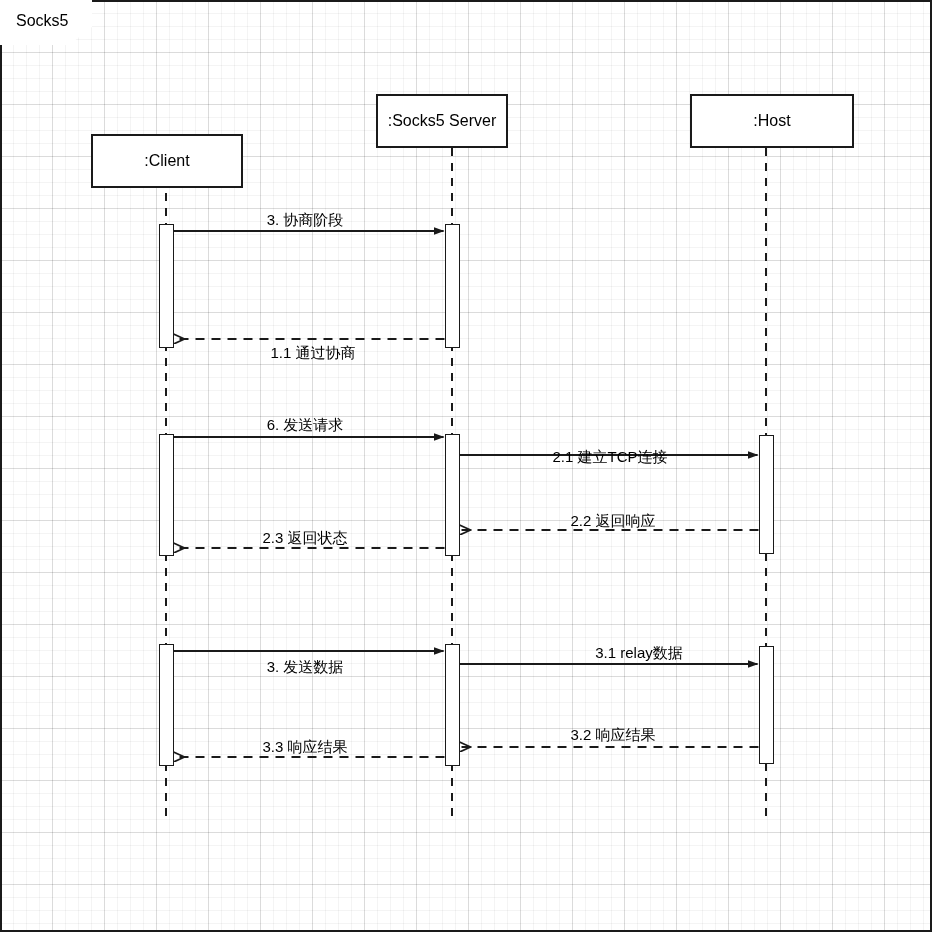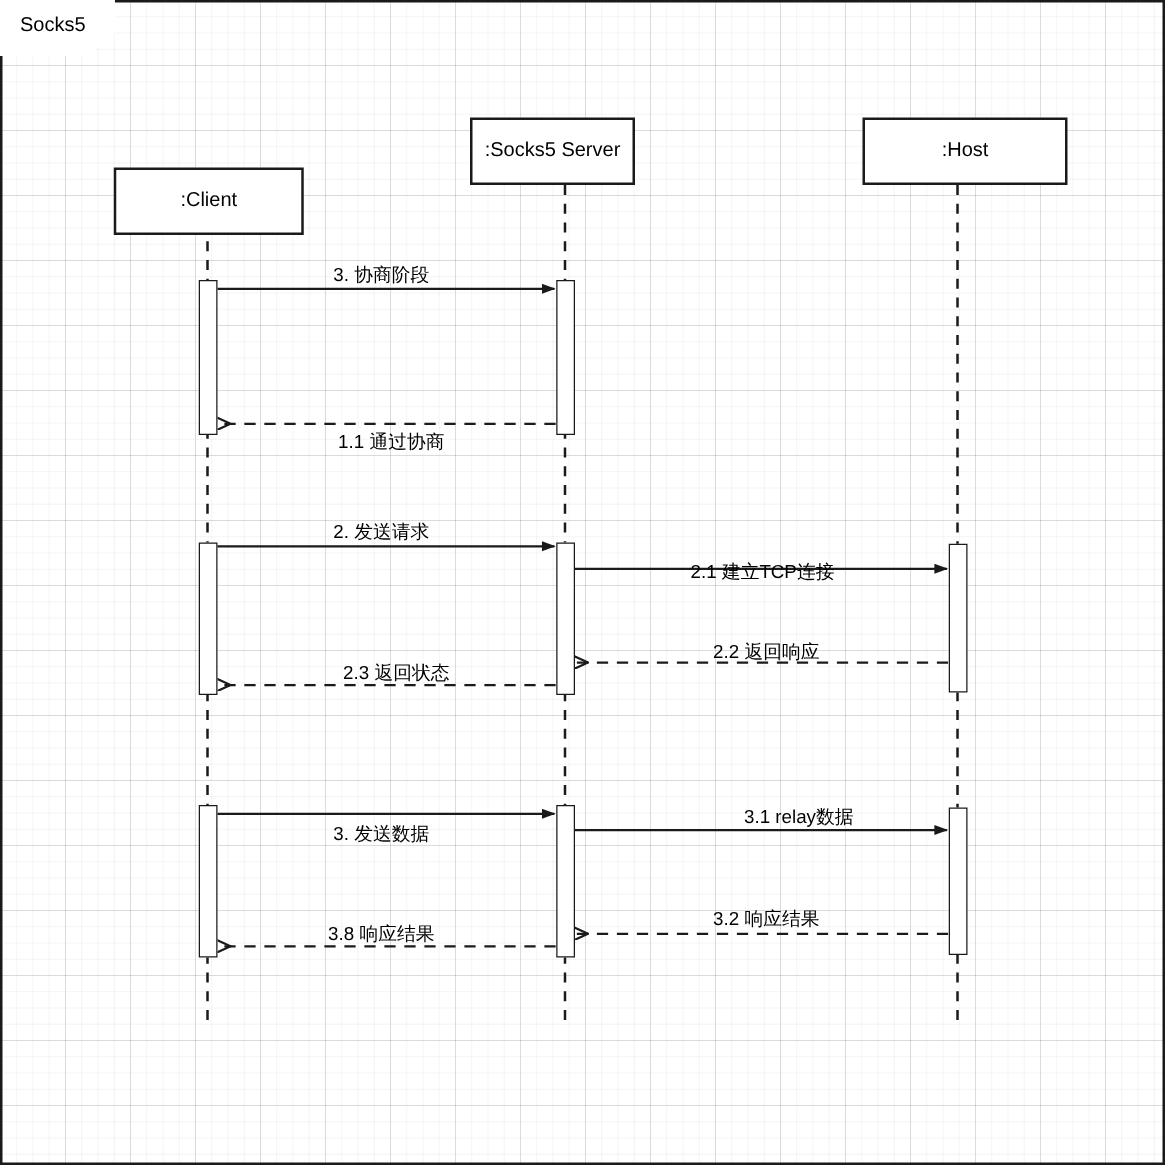--- a/index.html
+++ b/index.html
@@ -135,24 +135,24 @@
       <div class="activation" style="left: 158.5px; top: 434px; width: 15px; height: 122px;"></div>
       <div class="activation" style="left: 444.5px; top: 434px; width: 15px; height: 122px;"></div>
       <div class="activation" style="left: 758.5px; top: 435px; width: 15px; height: 119px;"></div>
       <div class="activation" style="left: 158.5px; top: 644px; width: 15px; height: 122px;"></div>
       <div class="activation" style="left: 444.5px; top: 644px; width: 15px; height: 122px;"></div>
       <div class="activation" style="left: 758.5px; top: 646px; width: 15px; height: 118px;"></div>
     </div>
   <div id="labels-layer">
       <div class="msg-label" style="left: 305px; top: 211px;">3. 协商阶段</div>
       <div class="msg-label" style="left: 313px; top: 318px; margin-top: 26px;">1.1 通过协商</div>
-      <div class="msg-label" style="left: 305px; top: 416px;">2. 发送请求</div>
+      <div class="msg-label" style="left: 305px; top: 416px;">6. 发送请求</div>
       <div class="msg-label" style="left: 610px; top: 448px;">2.1 建立TCP连接</div>
       <div class="msg-label" style="left: 613px; top: 512px;">2.2 返回响应</div>
-      <div class="msg-label" style="left: 305px; top: 529px; margin-left: 12px;">2.3 返回状态</div>
+      <div class="msg-label" style="left: 305px; top: 529px;">2.3 返回状态</div>
       <div class="msg-label" style="left: 305px; top: 658px;">3. 发送数据</div>
       <div class="msg-label" style="left: 639px; top: 644px;">3.1 relay数据</div>
       <div class="msg-label" style="left: 613px; top: 726px;">3.2 响应结果</div>
-      <div class="msg-label" style="left: 305px; top: 738px;">3.8 响应结果</div>
+      <div class="msg-label" style="left: 305px; top: 738px;">3.3 响应结果</div>
     </div>
 
   <div id="frame-border"></div>
 </div>
 
 </body></html>

